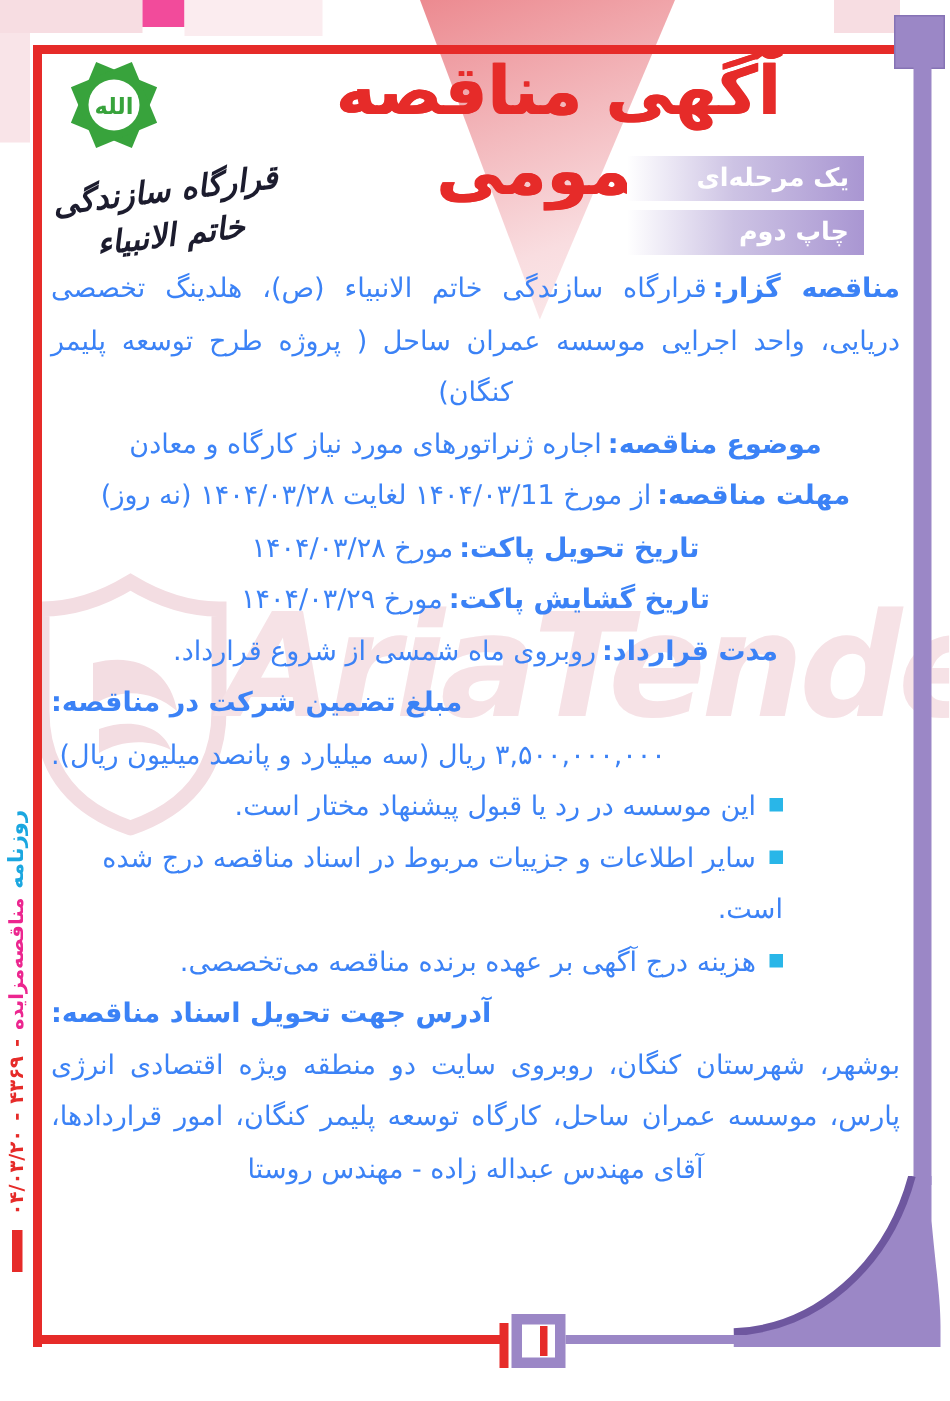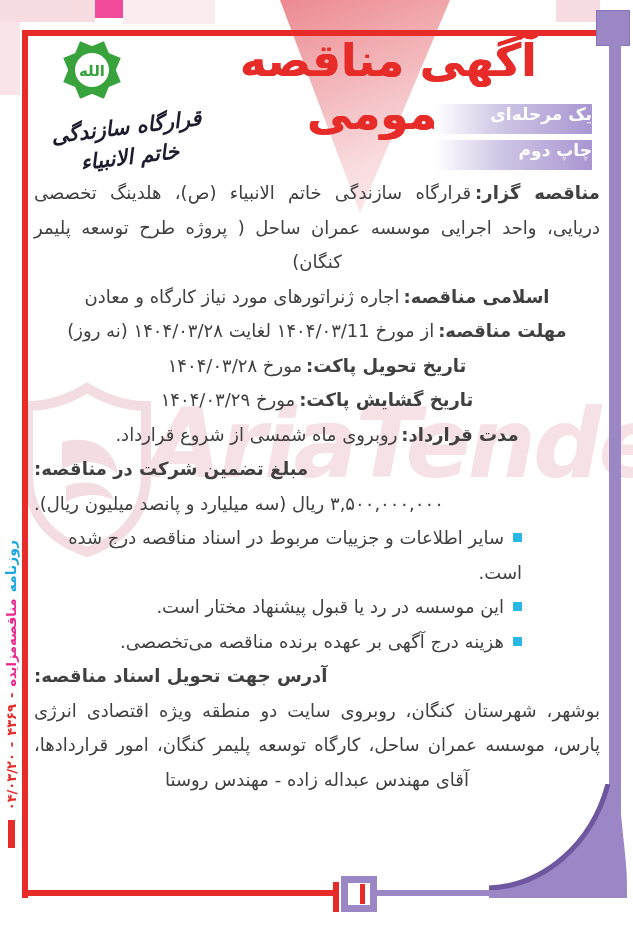--- a/index.html
+++ b/index.html
@@ -44,46 +44,46 @@
     position:absolute;z-index:3;left:-154px;top:695px;width:330px;height:20px;
     display:flex;align-items:center;gap:6px;direction:rtl;
     transform:rotate(-90deg);transform-origin:center center;
     white-space:nowrap;
   }
   .cap-news{color:var(--brand-blue,#1ba7e0);font-weight:bold;font-size:14px;}
   .cap-brand{color:var(--brand-pink,#ec268f);font-weight:bold;font-size:13px;}
   .cap-num{color:var(--accent-red,#e62b29);font-weight:bold;font-size:13px;}
   .cap-dash-block{width:28px;height:7px;background:var(--accent-red,#e62b29);margin-right:4px;}
   
-  .masthead{position:absolute;z-index:2;left:16px;top:0;width:601px;height:180px;}
+  .masthead{position:absolute;z-index:2;left:0;top:0;width:601px;height:180px;}
   .emblem{position:absolute;left:42px;top:36px;}
   .calligraphy{
     position:absolute;left:14px;top:112px;width:196px;
     direction:rtl;text-align:center;
     font-weight:bold;font-style:italic;font-size:21px;line-height:30px;color:#1c1c2e;
     transform:rotate(-7deg);
   }
   .ad-title{
     position:absolute;right:33px;top:34px;width:392px;margin:0;
     direction:rtl;text-align:center;
     font-size:45px;font-weight:800;color:var(--accent-red,#e62b29);
     text-shadow:0.6px 0 0 var(--accent-red,#e62b29);
   }
   .badge{
     position:absolute;right:25px;width:158px;height:30px;
     background:linear-gradient(to left,var(--badge-purple,#a996d2) 0%,#cdc3e4 55%,#ffffff 100%);
-    direction:rtl;display:flex;align-items:flex-start;
-    color:#ffffff;font-size:17px;font-weight:bold;box-sizing:border-box;
+    direction:rtl;display:flex;align-items:center;
+    color:#ffffff;font-size:17px;font-weight:bold;padding-right:10px;box-sizing:border-box;
   }
   .badge-1{top:104px;}
   .badge-2{top:140px;}
   
   .notice{
     position:absolute;z-index:2;left:34px;top:176px;width:566px;
-    direction:rtl;font-size:18px;line-height:34.5px;color:#404040;
+    direction:rtl;font-size:18px;line-height:34.5px;color:#3b82f6;
   }
   .notice p{margin:0;}
   .field{text-align:justify;text-align-last:center;}
   .center{text-align:left;}
   .lbl{font-weight:bold;margin-left:4px;}
   .bullet{text-align:right;padding-right:78px;}
   .sq{
     display:inline-block;width:9px;height:9px;margin-left:9px;
     background:var(--bullet-cyan,#29b6e8);vertical-align:2px;
   }
@@ -131,31 +131,31 @@
     <div class="badge badge-1">
       <span>یک مرحله‌ای</span>
     </div>
     <div class="badge badge-2">
       <span>چاپ دوم</span>
     </div>
   </div>
 
   <div class="notice">
     <p class="field"><b class="lbl">مناقصه گزار:</b><span>قرارگاه سازندگی خاتم الانبیاء (ص)، هلدینگ تخصصی دریایی، واحد اجرایی موسسه عمران ساحل ( پروژه طرح توسعه پلیمر کنگان)</span></p>
-    <p class="field"><b class="lbl">اسلامی مناقصه:</b><span>اجاره ژنراتورهای مورد نیاز کارگاه و معادن</span></p>
+    <p class="field"><b class="lbl">موضوع مناقصه:</b><span>اجاره ژنراتورهای مورد نیاز کارگاه و معادن</span></p>
     <p class="field"><b class="lbl">مهلت مناقصه:</b><span>از مورخ ۱۴۰۴/۰۳/11 لغایت ۱۴۰۴/۰۳/۲۸ (نه روز)</span></p>
     <p class="field"><b class="lbl">تاریخ تحویل پاکت:</b><span>مورخ ۱۴۰۴/۰۳/۲۸</span></p>
     <p class="field"><b class="lbl">تاریخ گشایش پاکت:</b><span>مورخ ۱۴۰۴/۰۳/۲۹</span></p>
     <p class="field"><b class="lbl">مدت قرارداد:</b><span>روبروی ماه شمسی از شروع قرارداد.</span></p>
 
     <p class="center"><b>مبلغ تضمین شرکت در مناقصه:</b></p>
     <p class="center"><span>۳,۵۰۰,۰۰۰,۰۰۰ ریال (سه میلیارد و پانصد میلیون ریال).</span></p>
 
+    <p class="bullet"><span class="sq"></span><span>این موسسه در رد یا قبول پیشنهاد مختار است.</span></p>
     <p class="bullet"><span class="sq"></span><span>سایر اطلاعات و جزییات مربوط در اسناد مناقصه درج شده است.</span></p>
-    <p class="bullet"><span class="sq"></span><span>این موسسه در رد یا قبول پیشنهاد مختار است.</span></p>
     <p class="bullet"><span class="sq"></span><span>هزینه درج آگهی بر عهده برنده مناقصه می‌تخصصی.</span></p>
 
     <p class="center"><b>آدرس جهت تحویل اسناد مناقصه:</b></p>
     <p class="field"><span>بوشهر، شهرستان کنگان، روبروی سایت دو منطقه ویژه اقتصادی انرژی پارس، موسسه عمران ساحل، کارگاه توسعه پلیمر کنگان، امور قراردادها، آقای مهندس عبداله زاده - مهندس روستا</span></p>
 
   </div>
 
   <div class="frame frame-top"></div>
   <div class="frame frame-left"></div>
   <div class="frame corner-square"></div>

